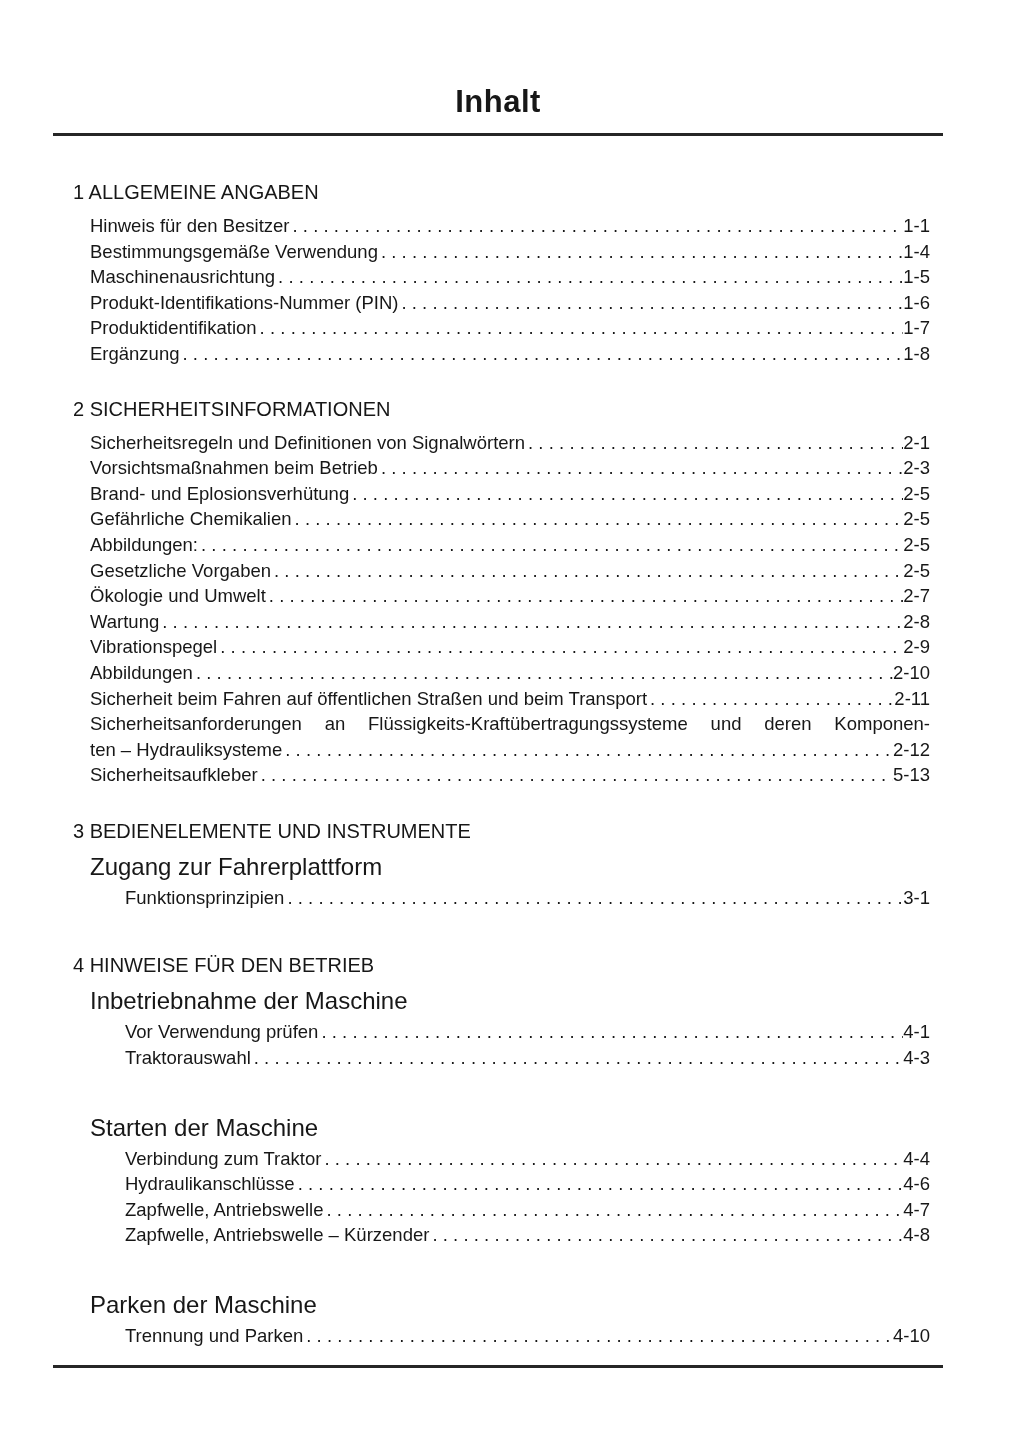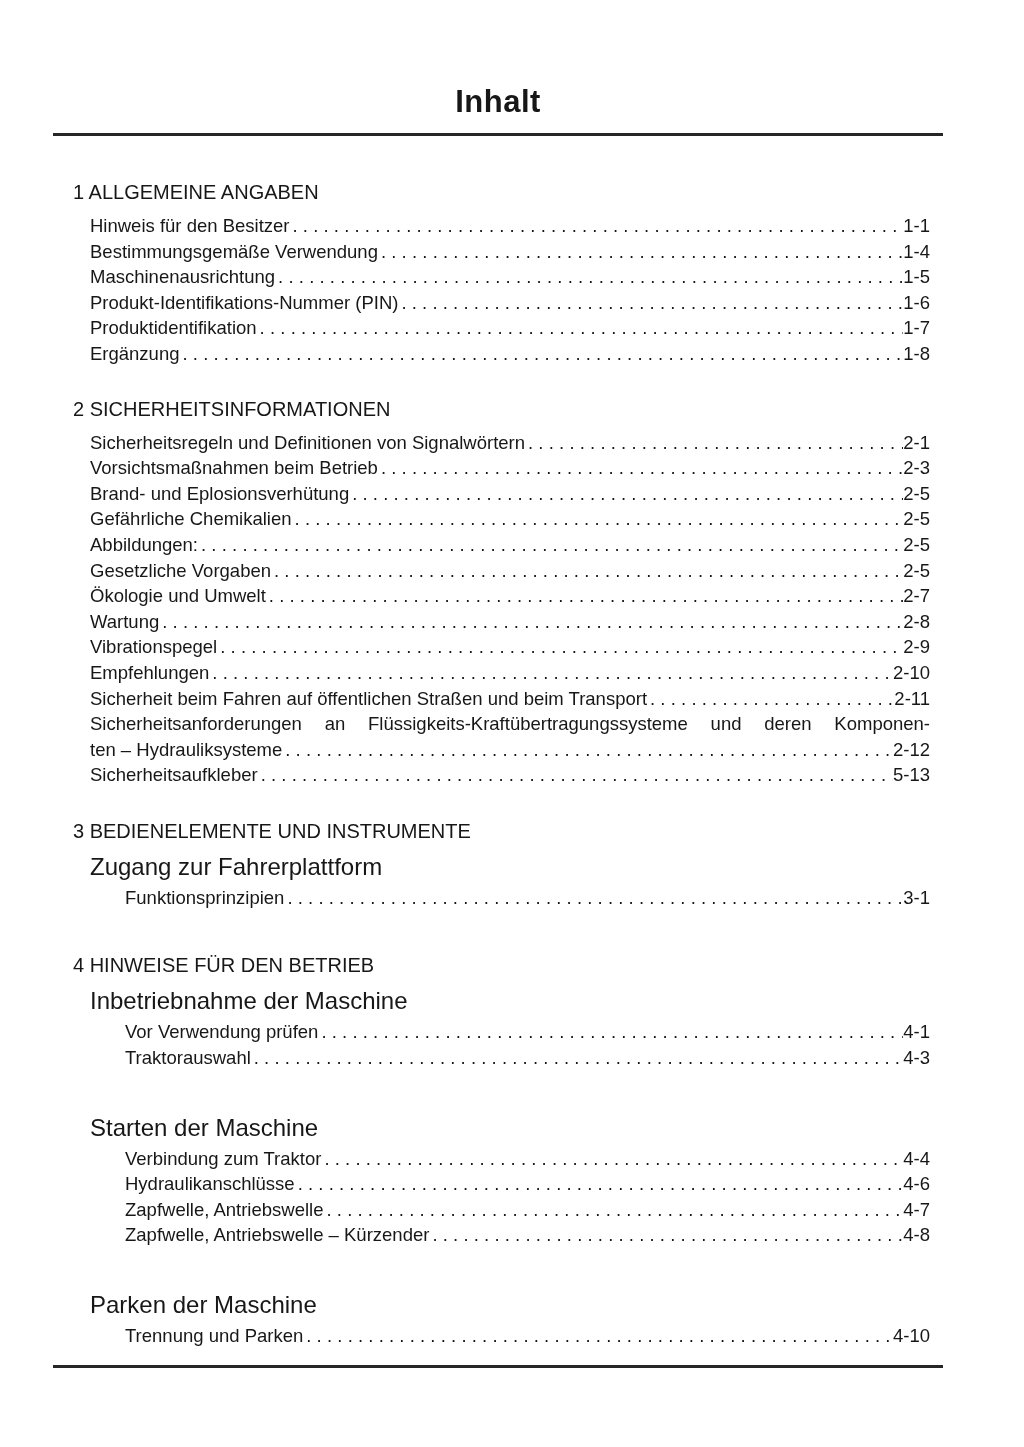--- a/index.html
+++ b/index.html
@@ -178,21 +178,21 @@
             <span class="entry-label">Wartung</span>
             <span class="dots"></span>
             <span class="entry-page">2-8</span>
           </div>
           <div class="entry">
             <span class="entry-label">Vibrationspegel</span>
             <span class="dots"></span>
             <span class="entry-page">2-9</span>
           </div>
           <div class="entry">
-            <span class="entry-label">Empfehlungen</span>
+            <span class="entry-label">Abbildungen</span>
             <span class="dots"></span>
             <span class="entry-page">2-10</span>
           </div>
           <div class="entry">
             <span class="entry-label">Sicherheit beim Fahren auf öffentlichen Straßen und beim Transport</span>
             <span class="dots"></span>
             <span class="entry-page">2-11</span>
           </div>
           <div class="wrap-line1">Sicherheitsanforderungen an Flüssigkeits-Kraftübertragungssysteme und deren Komponen-</div>
           <div class="entry">

